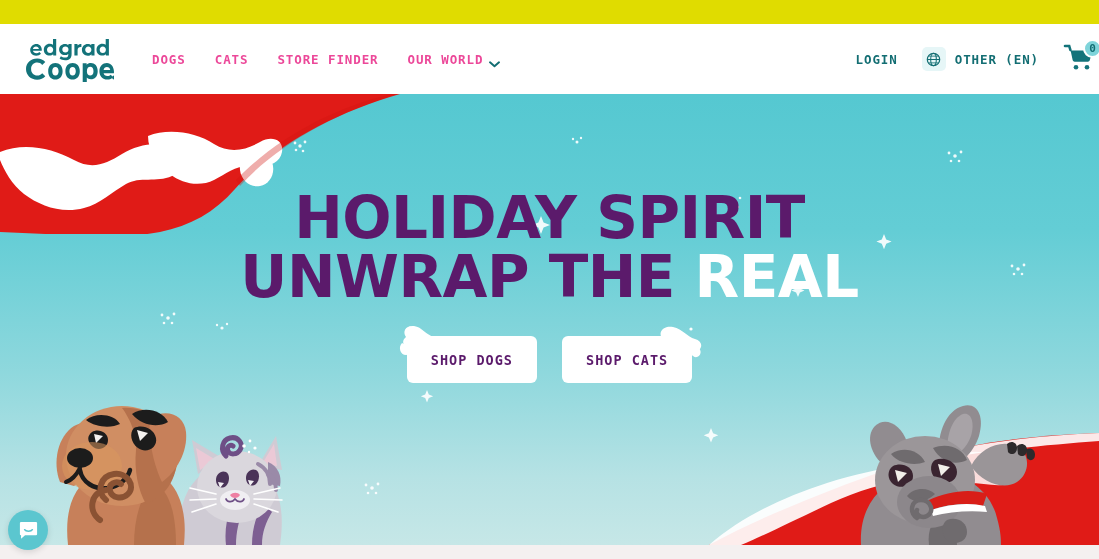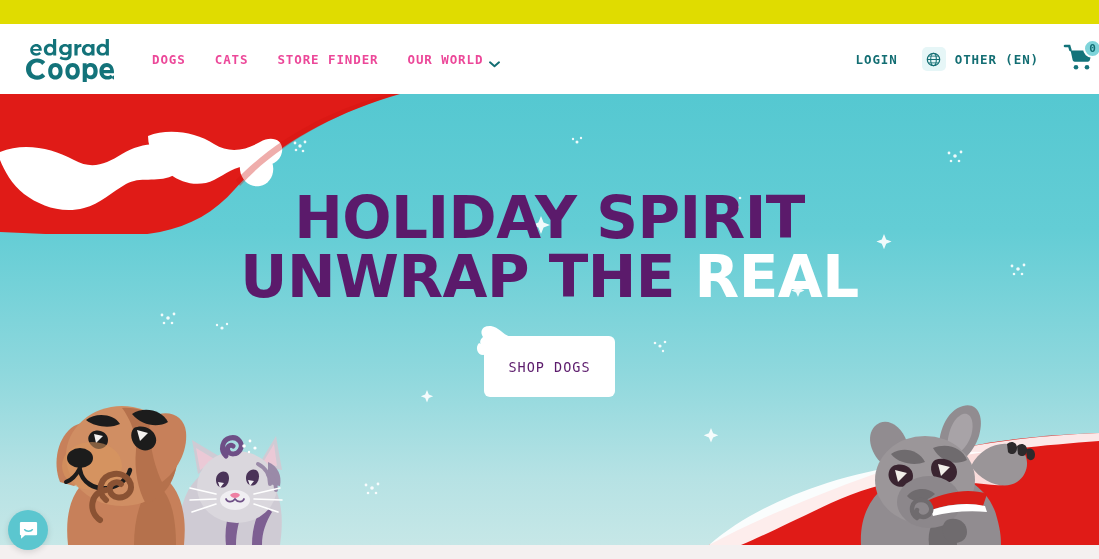--- a/index.html
+++ b/index.html
@@ -101,25 +101,25 @@
     font-family:"DejaVu Sans", sans-serif;
     font-size:19px; font-weight:bold;
     color:#ffffff; letter-spacing:.1px;
   }
   .hero-ctas {
     margin-top:29px; display:flex; gap:25px;
     pointer-events:auto;
   }
   .cta {
     position:relative;
-    min-width:125px; height:61px; padding:0 24px;
+    min-width:125px; height:47px; padding:0 24px;
     background:#ffffff; border:none; border-radius:6px;
     display:flex; align-items:center; justify-content:center;
     font-family:"DejaVu Sans Mono", monospace;
-    font-size:13.5px; font-weight:normal; letter-spacing:1px;
+    font-size:13.5px; font-weight:bold; letter-spacing:1px;
     color:#5B1A6B; text-transform:uppercase;
     cursor:pointer;
   }
   .cta .snow { position:absolute; pointer-events:none; }
   .cta .snow.left  { top:-13px; left:-11px; }
   .cta .snow.right { top:-13px; right:-13px; }
 
   
   .chat-launcher {
     position:absolute; left:8px; top:510px;
@@ -426,20 +426,30 @@
           <span class="snow left">
             <svg width="52" height="34" viewBox="0 0 52 34">
               <path d="M10 14 C6 8 10 2 18 3 C26 4 30 12 38 14 C46 16 50 22 44 26 C38 30 30 24 24 26 C18 28 10 26 8 22 C6 18 8 16 10 14 Z" fill="#ffffff"></path>
               <path d="M6 20 C2 24 4 32 10 32 C14 32 16 28 14 24 Z" fill="#ffffff"></path>
               <circle cx="14" cy="5" r="1.6" fill="#ffffff"></circle>
             </svg>
           </span>
           <span>Shop Dogs</span>
         </button>
 
+        <button class="cta">
+          <span>Shop Cats</span>
+          <span class="snow right">
+            <svg width="54" height="36" viewBox="0 0 54 36">
+              <path d="M12 16 C6 10 12 2 22 4 C32 6 36 14 44 16 C52 18 52 26 46 28 C40 30 32 24 24 26 C16 28 10 24 12 16 Z" fill="#ffffff"></path>
+              <path d="M44 22 C50 24 52 32 46 34 C42 35 38 30 40 26 Z" fill="#ffffff"></path>
+              <circle cx="40" cy="6" r="1.6" fill="#ffffff"></circle>
+            </svg>
+          </span>
+        </button>
       </div>
     </div>
   </section>
 
   <div class="chat-launcher">
     <svg width="21" height="21" viewBox="0 0 22 22">
       <path d="M2 3.2 A1.2 1.2 0 0 1 3.2 2 h15.6 A1.2 1.2 0 0 1 20 3.2 v11.6 A1.2 1.2 0 0 1 18.8 16 H7.4 L3.2 19.6 V16 A1.2 1.2 0 0 1 2 14.8 Z" fill="#ffffff"></path>
       <path d="M7 10.2 C8.2 12.4 13.8 12.4 15 10.2" fill="none" stroke="#5BC6CF" stroke-width="1.7" stroke-linecap="round"></path>
     </svg>
   </div>

